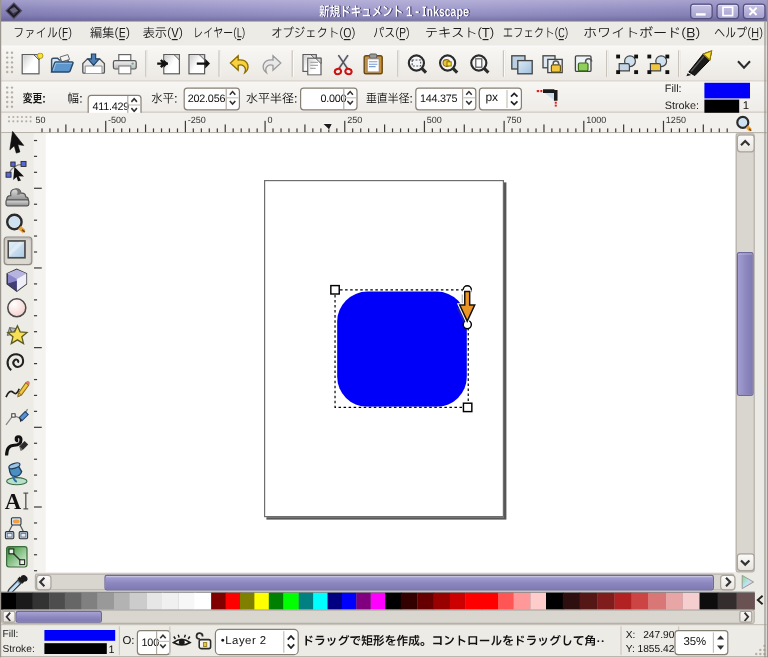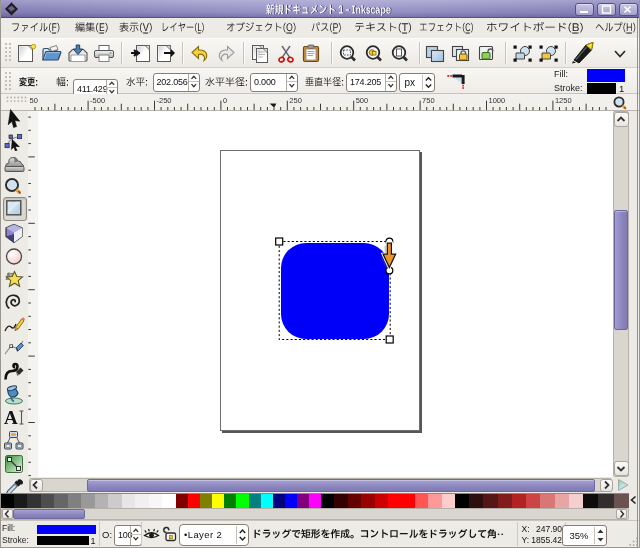--- a/index.html
+++ b/index.html
@@ -335,30 +335,30 @@
 <div class="spin" style="left:152.5px;top:72.5px;width:45px;height:17px">
     <div style="position:absolute;left:3px;top:50%;transform:translateY(-50%);font-size:9px;letter-spacing:-0.2px;white-space:nowrap">202.056</div>
     <div style="position:absolute;right:0;top:0;bottom:0;width:10px;border-left:1px solid #b1aca3"></div>
     <svg style="position:absolute;right:0px;top:0px" width="10" height="15">
       <rect x="0" y="7.0" width="10" height="1" fill="#c8c3ba"></rect>
       <path d="M2.5 4.9 L4.8 2.3 L7.1 4.9" fill="none" stroke="#333" stroke-width="1.3"></path>
       <path d="M2.5 10.1 L4.8 12.7 L7.1 10.1" fill="none" stroke="#333" stroke-width="1.3"></path>
     </svg>
   </div>
 <div class="spin" style="left:250px;top:72.5px;width:46px;height:17px">
-    <div style="position:absolute;left:3px;top:50%;transform:translateY(-50%);font-size:9px;letter-spacing:-0.2px;white-space:nowrap">0.000</div>
+    <div style="position:absolute;left:16px;top:50%;transform:translateY(-50%);font-size:9px;letter-spacing:-0.2px;white-space:nowrap">0.000</div>
     <div style="position:absolute;right:0;top:0;bottom:0;width:10px;border-left:1px solid #b1aca3"></div>
     <svg style="position:absolute;right:0px;top:0px" width="10" height="15">
       <rect x="0" y="7.0" width="10" height="1" fill="#c8c3ba"></rect>
       <path d="M2.5 4.9 L4.8 2.3 L7.1 4.9" fill="none" stroke="#333" stroke-width="1.3"></path>
       <path d="M2.5 10.1 L4.8 12.7 L7.1 10.1" fill="none" stroke="#333" stroke-width="1.3"></path>
     </svg>
   </div>
 <div class="spin" style="left:346px;top:72.5px;width:49px;height:17px">
-    <div style="position:absolute;left:3px;top:50%;transform:translateY(-50%);font-size:9px;letter-spacing:-0.2px;white-space:nowrap">174.205</div>
+    <div style="position:absolute;left:3px;top:50%;transform:translateY(-50%);font-size:9px;letter-spacing:-0.2px;white-space:nowrap">144.375</div>
     <div style="position:absolute;right:0;top:0;bottom:0;width:10px;border-left:1px solid #b1aca3"></div>
     <svg style="position:absolute;right:0px;top:0px" width="10" height="15">
       <rect x="0" y="7.0" width="10" height="1" fill="#c8c3ba"></rect>
       <path d="M2.5 4.9 L4.8 2.3 L7.1 4.9" fill="none" stroke="#333" stroke-width="1.3"></path>
       <path d="M2.5 10.1 L4.8 12.7 L7.1 10.1" fill="none" stroke="#333" stroke-width="1.3"></path>
     </svg>
   </div>
 <div class="spin" style="left:398.5px;top:72.5px;width:34px;height:17px">
 <div style="position:absolute;left:5px;top:50%;transform:translateY(-50%);font-size:10px">px</div>
 <div style="position:absolute;right:11px;top:1px;bottom:1px;width:1px;background:#c8c3ba"></div>

